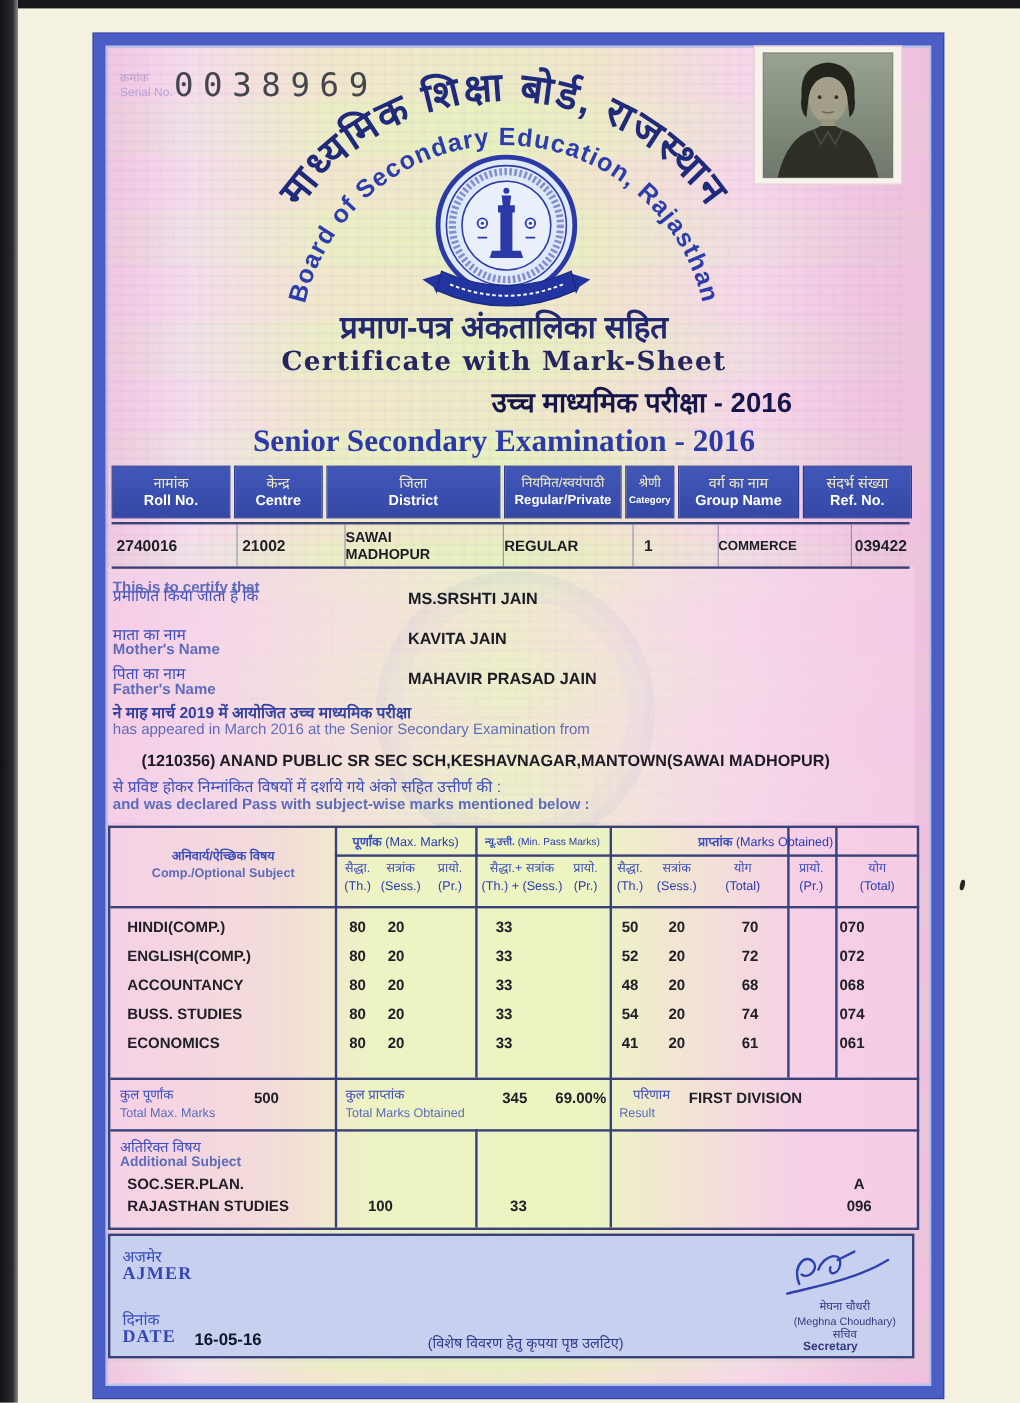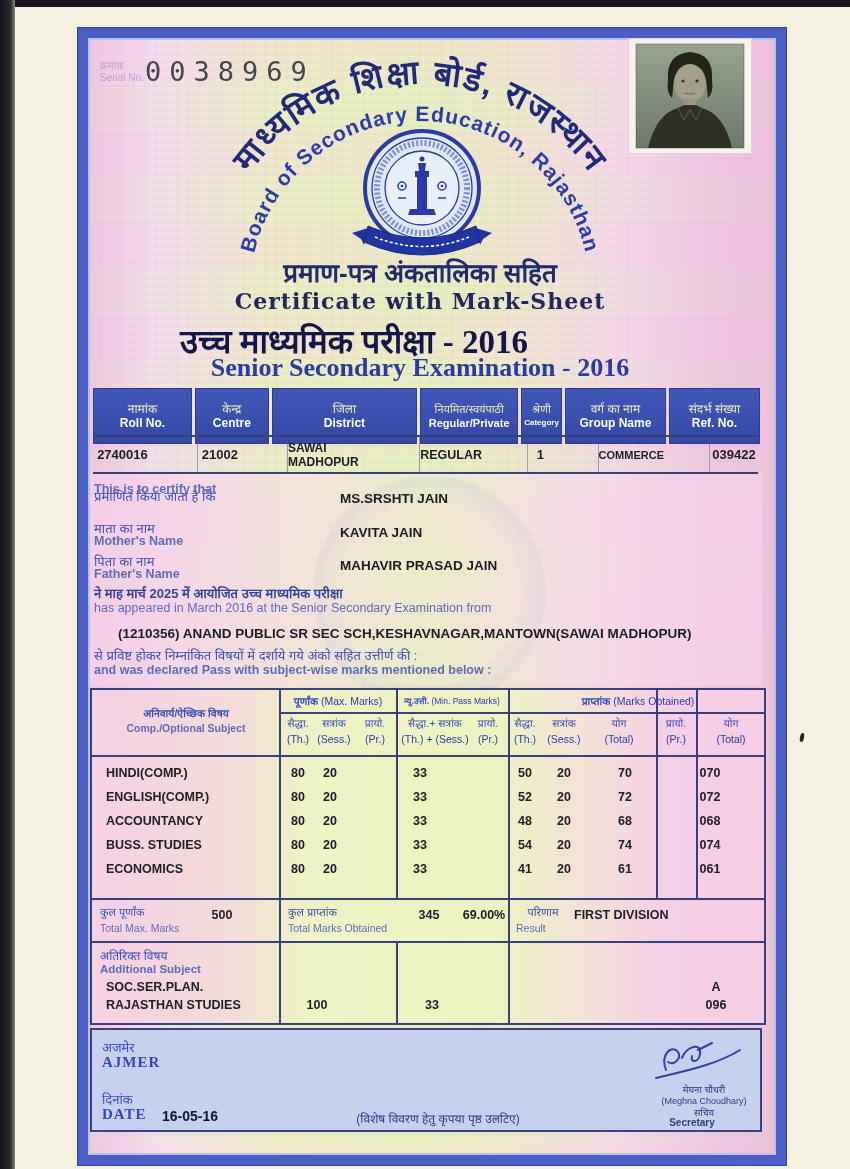--- a/index.html
+++ b/index.html
@@ -24,26 +24,26 @@
         border:9px solid rgba(110,140,220,0.14);z-index:1 !important;
         box-shadow:inset 0 0 0 14px rgba(110,140,220,0.07);}
   
   .serial-label{left:12px;top:22px;font-size:10px;line-height:12px;color:#8a7fc0;opacity:.55;}
   .serial-num{left:57px;top:18px;font-family:"DejaVu Sans Mono",monospace;font-size:27px;
         letter-spacing:8px;color:#45454d;}
   
   .t-hi1{left:92px;top:216px;width:480px;text-align:center;font-size:26px;font-weight:bold;color:#23296e;}
   .t-en1{left:92px;top:250px;width:480px;text-align:center;font-family:"DejaVu Serif",serif;
          font-size:22px;font-weight:bold;color:#252560;letter-spacing:1px;}
-  .t-hi2{left:92px;top:280px;width:480px;text-align:left;font-size:33px;font-weight:bold;color:#15154a;font-family:Liberation Serif, serif;}
+  .t-hi2{left:92px;top:280px;width:480px;text-align:right;font-size:23px;font-weight:bold;color:#15154a;}
   .t-en2{left:92px;top:315px;width:480px;text-align:center;font-family:"Liberation Serif",serif;
          font-size:26px;font-weight:bold;color:#2b3aa6;}
   
   .info{left:5px;top:350px;width:667px;height:82px;}
-  .info-hrow{position:absolute;left:0;top:0;width:667px;height:56px;display:flex;gap:3px;}
+  .info-hrow{position:absolute;left:0;top:0;width:667px;height:44px;display:flex;gap:3px;}
   .info-hcell{background:linear-gradient(180deg,#4157b8,#3548a6);border:1px solid #2d3c8f;
         display:flex;flex-direction:column;align-items:center;justify-content:center;line-height:14px;}
   .info-hcell .hi{color:#f0ebc0;font-size:12px;}
   .info-hcell .en{color:#ffffff;font-size:12px;font-weight:bold;}
   .info-drow{position:absolute;left:0;top:47px;width:665px;height:35px;display:flex;
         border-top:2px solid #39417a;border-bottom:2px solid #39417a;gap:45px;}
   .info-dcell{display:flex;align-items:center;justify-content:center;font-weight:bold;
         font-size:13px;color:#1d1d26;border-left:1px solid rgba(70,80,150,.5);}
   .info-dcell:first-child{border-left:none;}
   
@@ -202,21 +202,21 @@
   <div class="val" style="left:252px;top:453px">MS.SRSHTI JAIN</div>
 
   <div class="lbl-hi" style="left:6px;top:481px">माता का नाम</div>
   <div class="lbl-en" style="left:6px;top:496px">Mother's Name</div>
   <div class="val" style="left:252px;top:487px">KAVITA JAIN</div>
 
   <div class="lbl-hi" style="left:6px;top:514px">पिता का नाम</div>
   <div class="lbl-en" style="left:6px;top:529px">Father's Name</div>
   <div class="val" style="left:252px;top:520px">MAHAVIR PRASAD JAIN</div>
 
-  <div class="lbl-hi" style="left:6px;top:546px;font-weight:bold;color:#33439f">ने माह मार्च 2025 में आयोजित उच्च माध्यमिक परीक्षा</div>
+  <div class="lbl-hi" style="left:6px;top:546px;font-weight:bold;color:#33439f">ने माह मार्च 2019 में आयोजित उच्च माध्यमिक परीक्षा</div>
   <div class="lbl-en" style="left:6px;top:563px;font-weight:normal">has appeared in March 2016 at the Senior Secondary Examination from</div>
 
   <div class="school">(1210356) ANAND PUBLIC SR SEC SCH,KESHAVNAGAR,MANTOWN(SAWAI MADHOPUR)</div>
 
   <div class="lbl-hi" style="left:6px;top:608px">से प्रविष्ट होकर निम्नांकित विषयों में दर्शाये गये अंको सहित उत्तीर्ण की :</div>
   <div class="lbl-en" style="left:6px;top:625px">and was declared Pass with subject-wise marks mentioned below :</div>
 
   <div class="mt">
     <div class="vl" style="left:187px;top:0;height:333px"></div>
     <div class="vl" style="left:304px;top:0;height:208px"></div>

